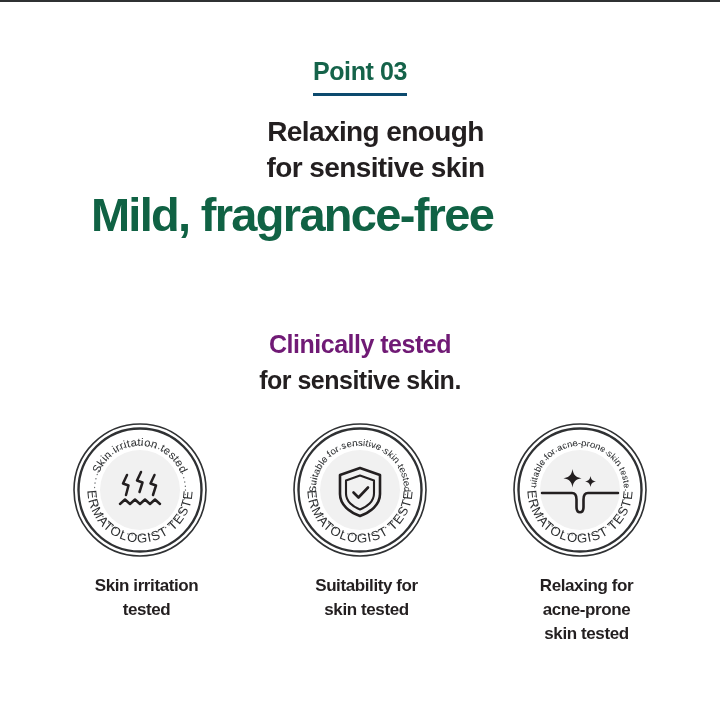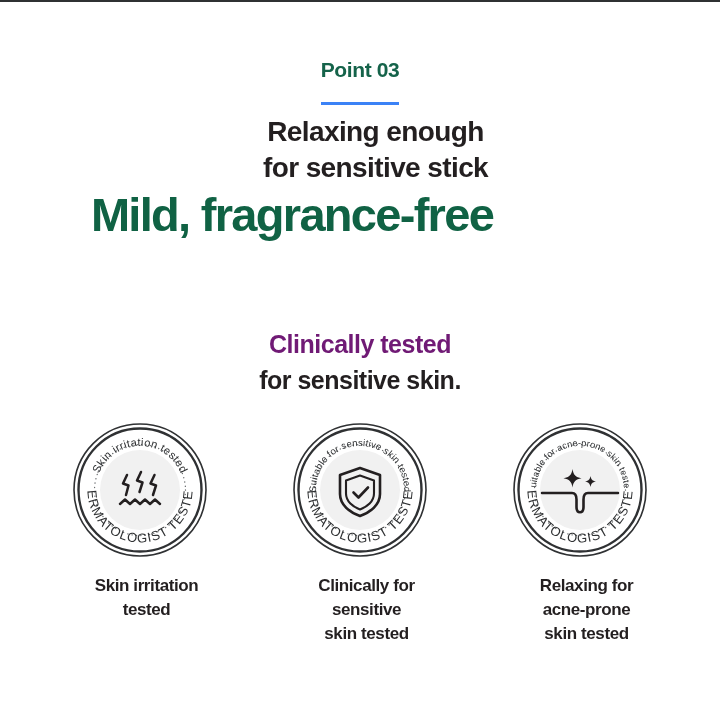--- a/index.html
+++ b/index.html
@@ -25,27 +25,27 @@
   
   .point-wrap {
     position: absolute;
     top: 56px;
     left: 0;
     width: 720px;
     text-align: center;
   }
   .point-label {
     display: inline-block;
-    font-size: 21px;
+    font-size: 25px;
     font-weight: 700;
     letter-spacing: -0.4px;
     color: #15634a;
     line-height: 1.1;
-    padding-bottom: 21px;
-    border-bottom: 3px solid #3b82f6;
+    padding-bottom: 7px;
+    border-bottom: 3px solid #0c4a6e;
   }
 
   
   .sub-headline {
     position: absolute;
     top: 112px;
     left: 0;
     width: 720px;
     text-align: center;
     font-size: 28px;
@@ -135,21 +135,21 @@
 <body>
 
 <div class="page">
 
   <div class="point-wrap">
     <span class="point-label">Point 03</span>
   </div>
 
   <div class="sub-headline">
     <span class="ln">Relaxing enough</span>
-    <span class="ln">for sensitive stick</span>
+    <span class="ln">for sensitive skin</span>
   </div>
 
   <div class="main-headline">
     <span class="ln">Mild, fragrance-free</span>
   </div>
 
   <div class="clinical">
     <span class="green-line">Clinically tested</span>
     <span class="dark-line">for sensitive skin.</span>
   </div>
@@ -211,22 +211,21 @@
           </text>
 
           <g fill="none" stroke="#231f20" stroke-width="2.6" stroke-linecap="round" stroke-linejoin="round">
             <path d="M 68,46 L 88,53 L 88,72 C 88,83 78,90.5 68,94 C 58,90.5 48,83 48,72 L 48,53 Z"></path>
             <path d="M 68,53.5 L 82,58.5 L 82,71.5 C 82,79.5 75,85 68,87.5 C 61,85 54,79.5 54,71.5 L 54,58.5 Z" stroke-width="2.1"></path>
             <path d="M 61.5,70.5 L 66.5,75.5 L 76,65.5" stroke-width="2.6"></path>
           </g>
         </svg>
       </div>
       <div class="badge-caption">
-        <span class="cl">Clinically for</span>
-        <span class="cl">sensitive</span>
+        <span class="cl">Suitability for</span>
         <span class="cl">skin tested</span>
       </div>
     </div>
 
     <div class="badge-col">
       <div class="seal">
         <svg viewBox="0 0 136 136" xmlns="http://www.w3.org/2000/svg">
           <defs>
             <path id="topArc3" d="M 24,68 A 44,44 0 0 1 112,68" fill="none"></path>
             <path id="botArc3" d="M 15.5,68 A 52.5,52.5 0 0 0 120.5,68" fill="none"></path>

